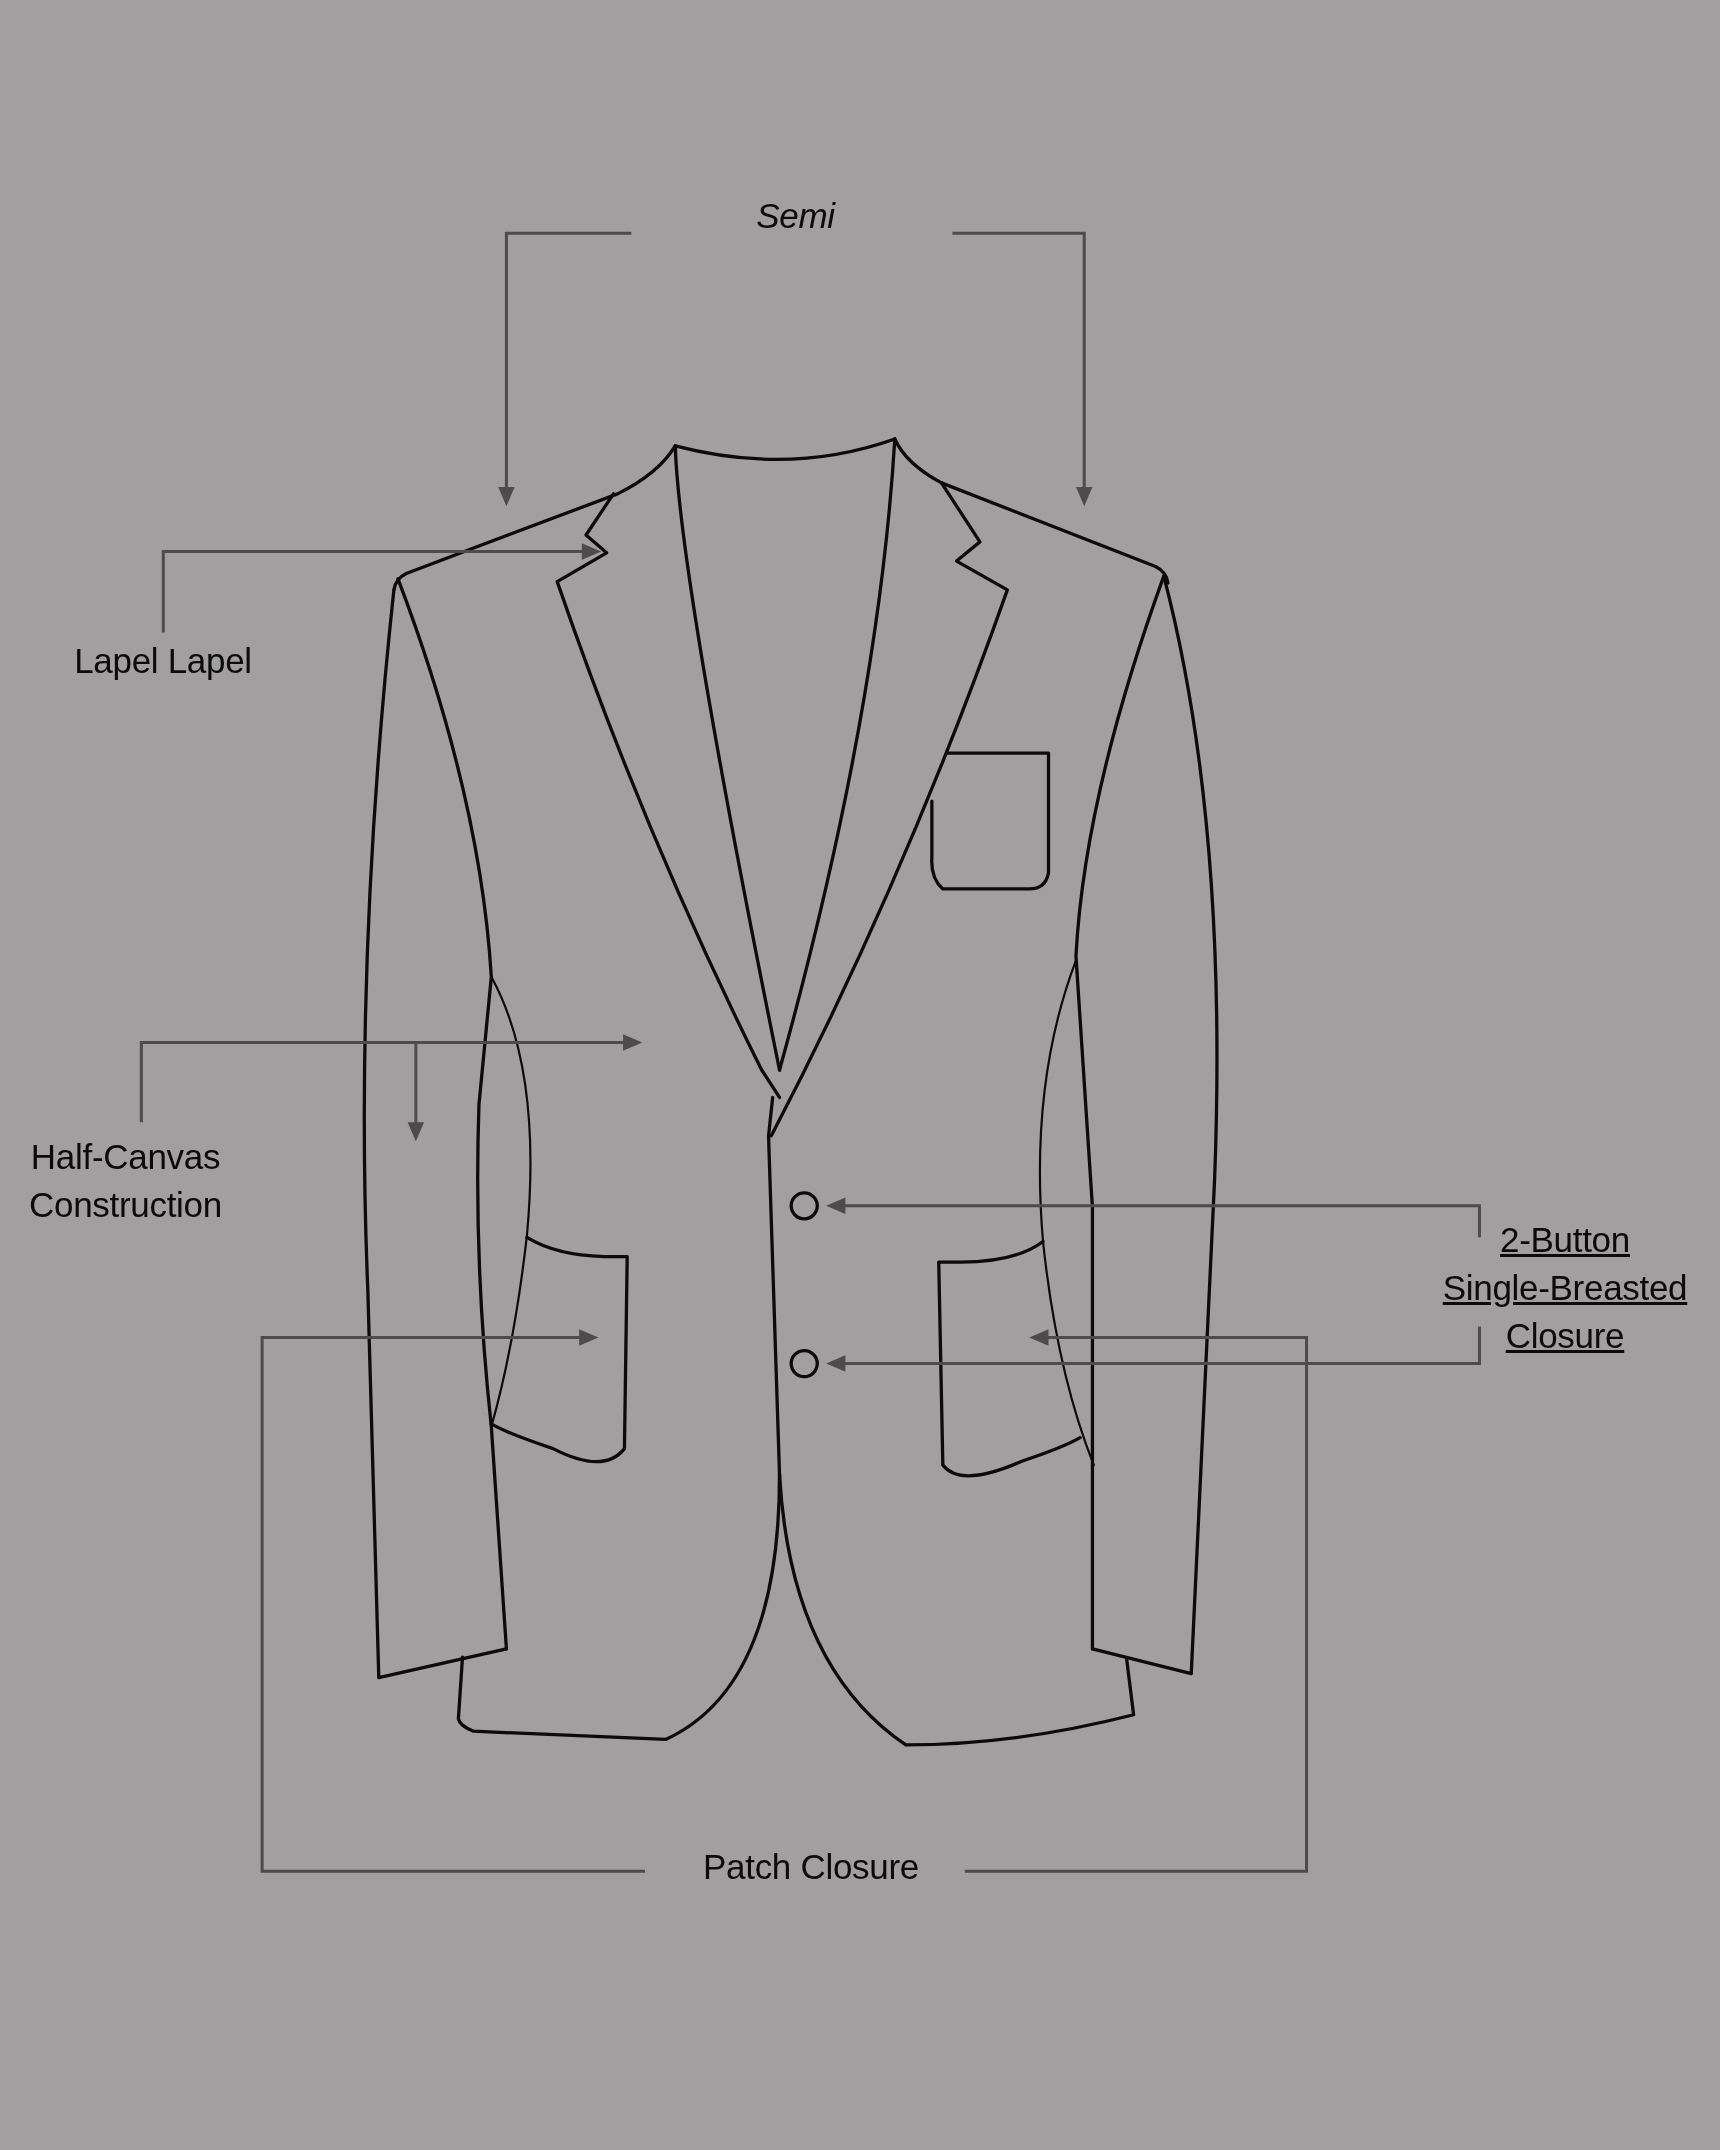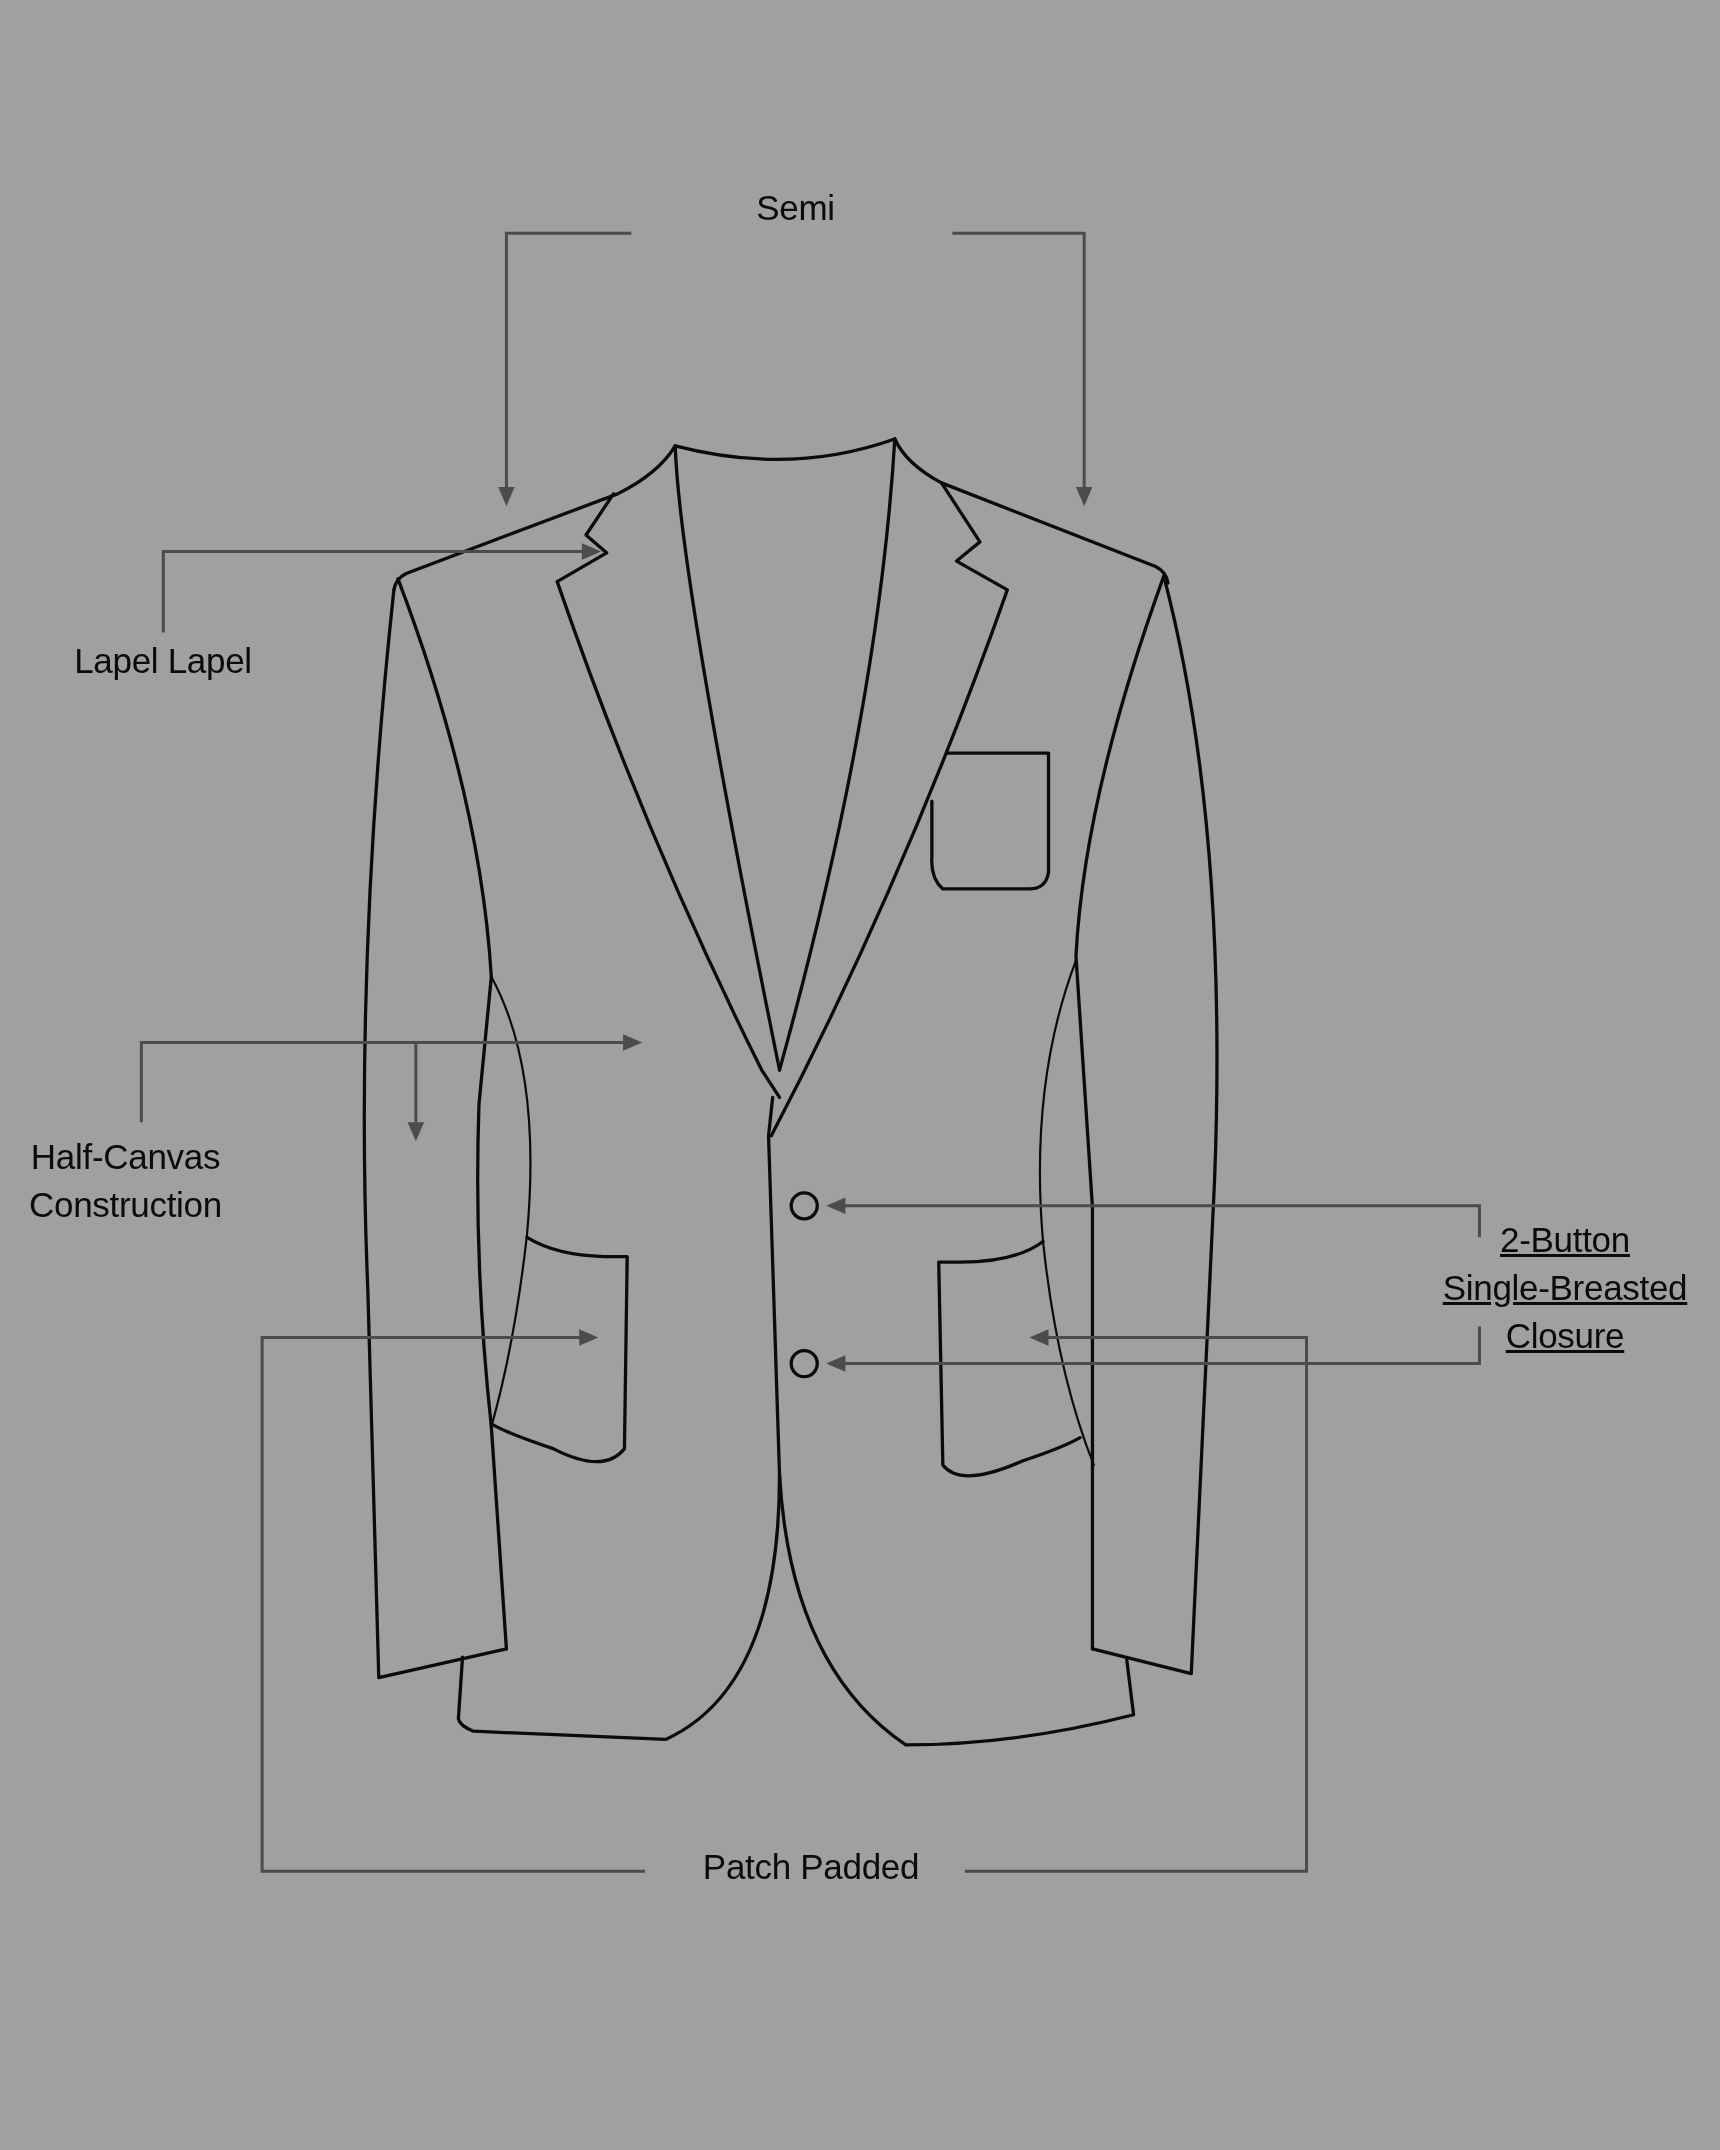--- a/index.html
+++ b/index.html
@@ -82,37 +82,37 @@
       <path class="callout" d="M1078,967 L1078,994 L612,994"></path>
       <polygon class="arrowhead" points="616,988 616,1000 602,994"></polygon>
 
       <path class="callout" d="M470,1364 L191,1364 L191,975 L426,975"></path>
       <polygon class="arrowhead" points="422,969 422,981 436,975"></polygon>
       <path class="callout" d="M703,1364 L952,1364 L952,975 L760,975"></path>
       <polygon class="arrowhead" points="764,969 764,981 750,975"></polygon>
     </g>
   </svg>
 
-  <div class="label" style="left:640px; top:184px; width:311px;">
+  <div class="label" style="left:640px; top:192px; width:311px;font-style:italic;">
     <div>Semi</div>
   </div>
 
   <div class="label" style="left:57px; top:637px; width:212px;">
     <div>Lapel Lapel</div>
   </div>
 
   <div class="label" style="left:2px; top:1133px; width:247px;">
     <div>Half-Canvas</div>
     <div>Construction</div>
   </div>
 
   <div class="label" style="left:1429px; top:1216px; width:272px;text-decoration:underline;">
     <div>2-Button</div>
     <div>Single-Breasted</div>
     <div>Closure</div>
   </div>
 
   <div class="label" style="left:682px; top:1843px; width:258px;">
-    <div>Patch Padded</div>
+    <div>Patch Closure</div>
   </div>
 
 </div>
 
 
 </body></html>

